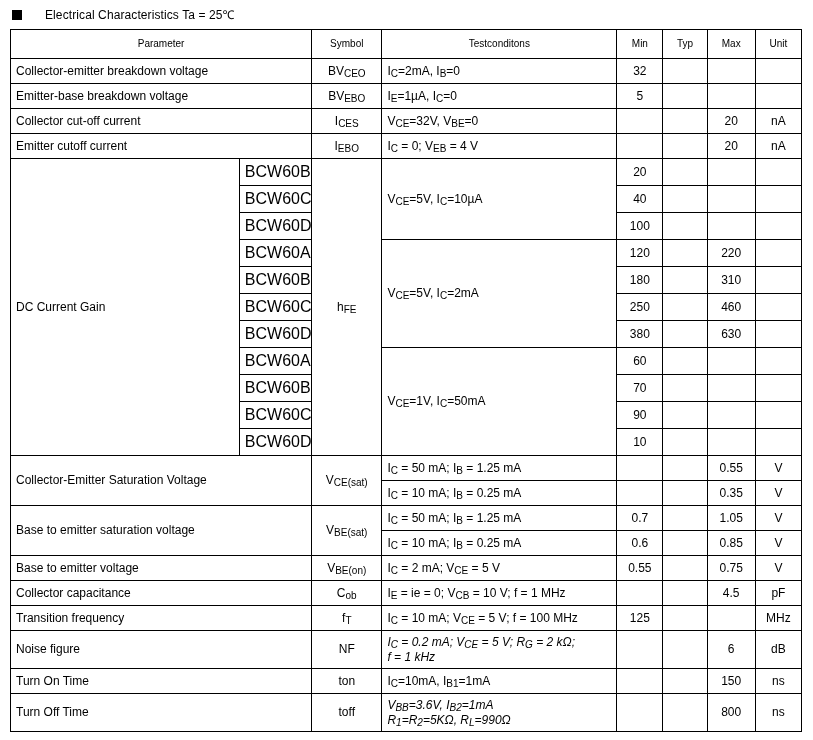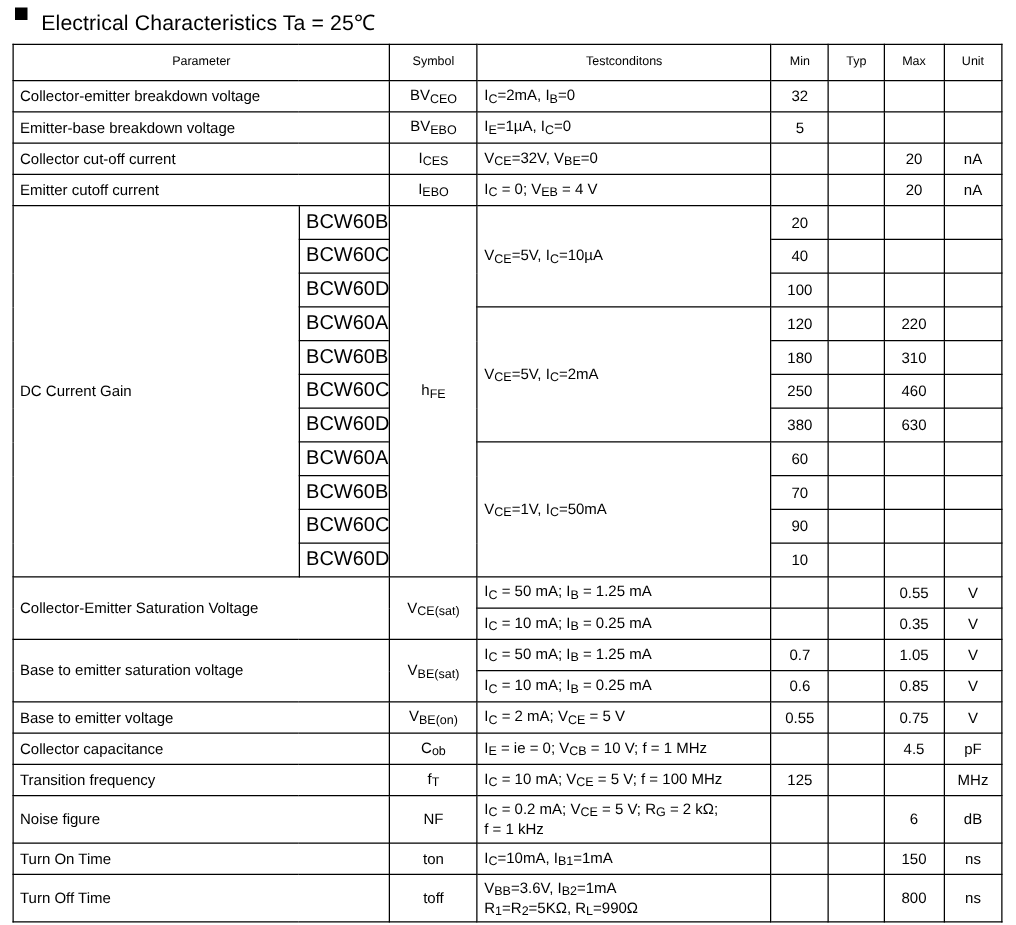--- a/index.html
+++ b/index.html
@@ -16,23 +16,23 @@
   }
   .page {
     position: relative;
     width: 813px;
     height: 740px;
     box-sizing: border-box;
     padding: 4px 10px 0 10px;
   }
   .doc-title {
     display: flex;
-    align-items: flex-start;
-    gap: 11px;
-    font-size: 17px;
+    align-items: center;
+    gap: 23px;
+    font-size: 12px;
     margin: 2px 0 6px 2px;
     letter-spacing: 0.1px;
   }
   .title-bullet {
     width: 10px;
     height: 10px;
     background: #000;
     display: inline-block;
   }
   table.spec {
@@ -70,21 +70,21 @@
     font-size: 16px;
   }
   .rowh { height: 25px; }
   .rowh-sm { height: 26px; }
   sub {
     font-size: 10px;
     vertical-align: baseline;
     position: relative;
     bottom: -2px;
   }
-  .cond-multi { line-height: 1.3; }
+  .cond-multi { line-height: 1.3; font-style: italic; }
   .param-label { padding-left: 5px; }
 </style>
 </head>
 <body>
 
 <div class="page">
 
   <div class="doc-title">
     <span class="title-bullet"></span>
     <span>Electrical Characteristics Ta = 25℃</span>

